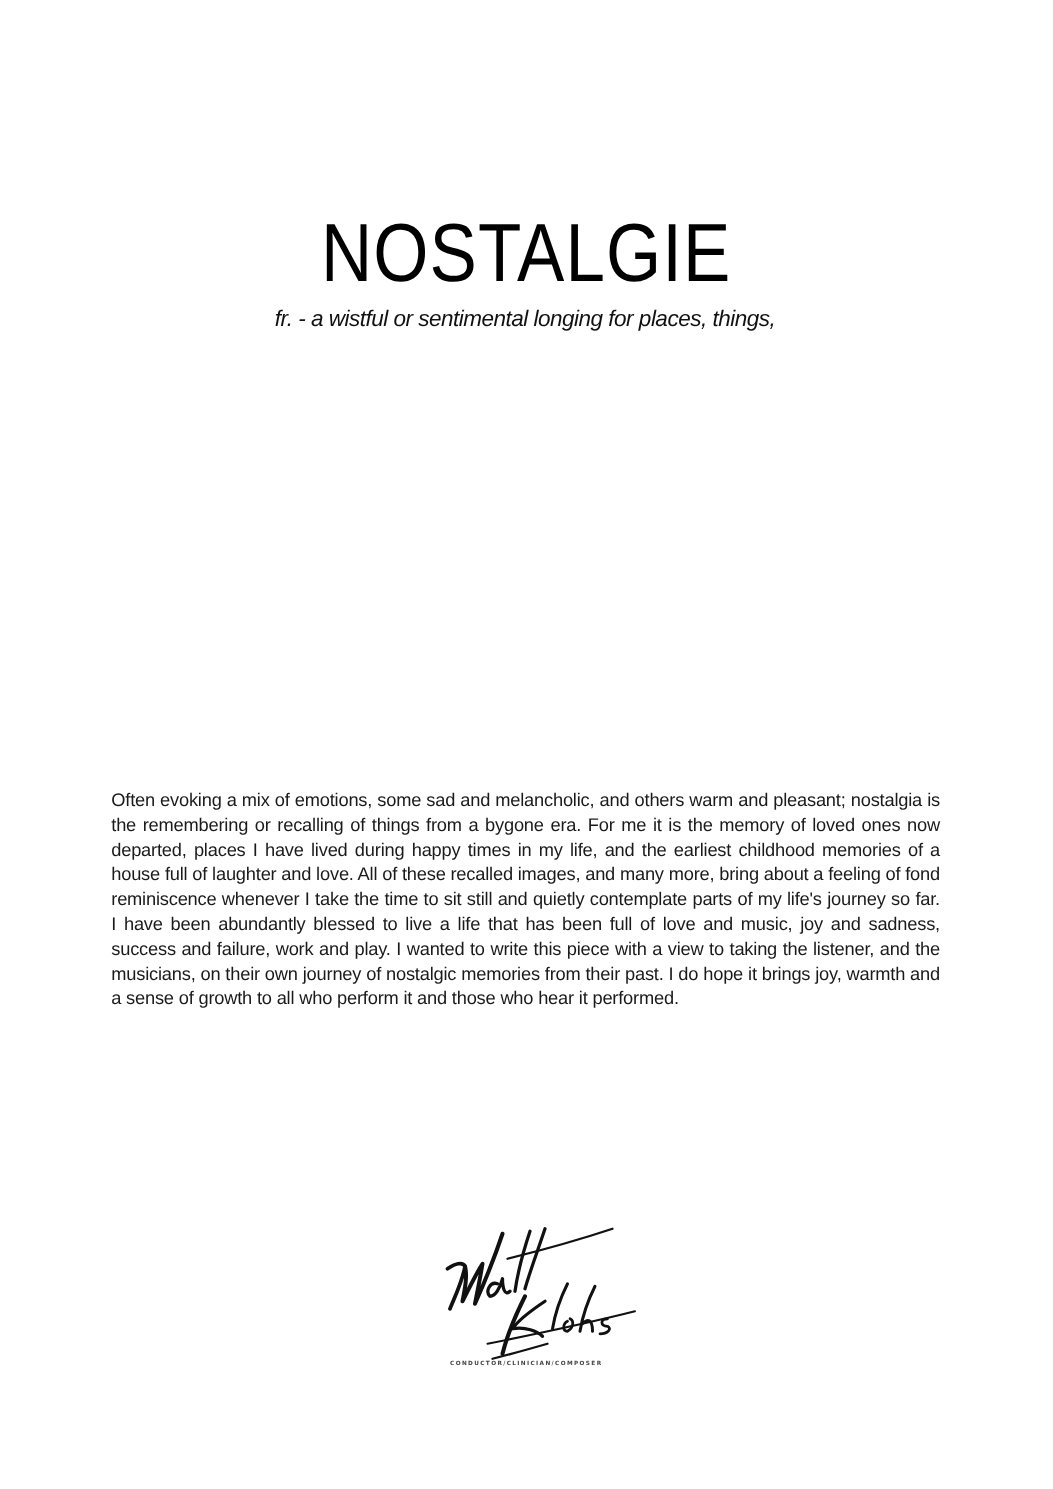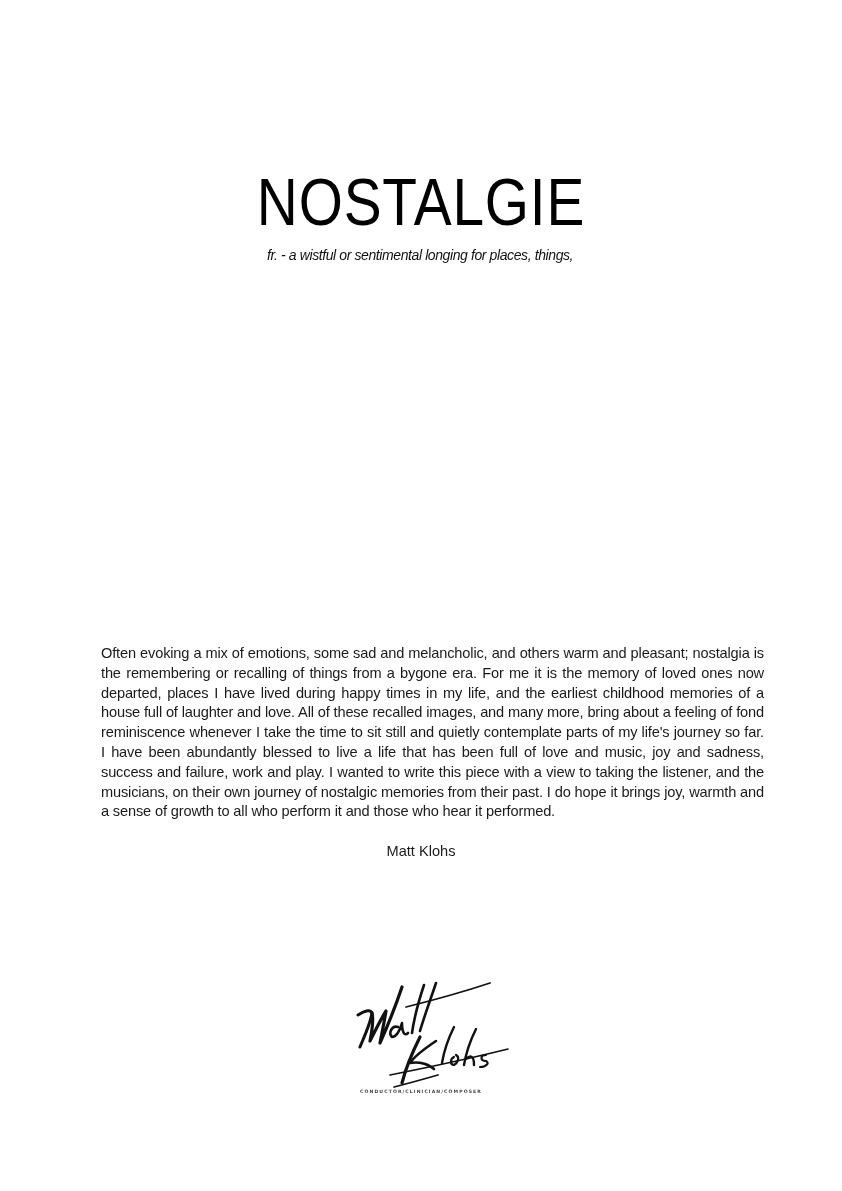--- a/index.html
+++ b/index.html
@@ -31,39 +31,39 @@
       color: #000;
     }
     .subtitle {
       position: absolute;
       top: 243px;
       left: 150px;
       width: 540px;
       text-align: center;
       font-family: "Liberation Sans", sans-serif;
       font-style: italic;
-      font-size: 14px;
+      font-size: 18px;
       line-height: 24px;
       letter-spacing: -0.4px;
       color: #111;
       margin: 0;
     }
     .subtitle span { display: block; }
     .body-text {
       position: absolute;
       top: 632px;
       left: 89px;
       width: 663px;
       font-family: "Liberation Sans", sans-serif;
       font-size: 14.6px;
       line-height: 19.8px;
       text-align: justify;
       text-align-last: left;
       color: #1a1a1a;
-      margin: 12px;
+      margin: 0;
       letter-spacing: -0.15px;
     }
     .signoff {
       position: absolute;
       top: 841px;
       left: 0;
       width: 842px;
       text-align: center;
       font-family: "Liberation Sans", sans-serif;
       font-size: 14.6px;
@@ -97,21 +97,20 @@
 
 <h1 class="title">NOSTALGIE</h1>
 
 <p class="subtitle">
   <span>fr. - a wistful or sentimental longing for places,  things,</span>
 </p>
 
 <p class="body-text">Often evoking a mix of emotions, some sad and melancholic, and others warm and pleasant; nostalgia is the remembering or recalling of things from a bygone era. For me it is the memory of loved ones now departed, places I have lived during happy times in my life, and the earliest childhood memories of a house full of laughter and love. All of these recalled images, and many more, bring about a feeling of fond reminiscence whenever I take the time to sit still and quietly contemplate parts of my life's journey so far. I have been abundantly blessed to live a life that has been full of love and music, joy and sadness, success and failure, work and play. I wanted to write this piece with a view to taking the listener, and the musicians, on their own journey of nostalgic memories from their past. I do hope it brings joy, warmth and a sense of growth to all who perform it and those who hear it performed.</p>
 
 <div class="signoff">
-  <div>Matt Klohs</div>
 </div>
 
 <div class="logo">
   <svg width="170" height="115" viewBox="0 0 170 115" xmlns="http://www.w3.org/2000/svg">
     <g fill="none" stroke="#111" stroke-linecap="round" stroke-linejoin="round">
 
       <path d="M8 40 C 14 36, 20 34, 22 38 C 20 50, 14 62, 10 72" stroke-width="3"></path>
       <path d="M22 38 C 24 46, 22 56, 20 66 C 26 54, 32 42, 36 36 C 34 48, 32 58, 30 68 C 38 50, 46 30, 52 12" stroke-width="3.2"></path>
 
       <path d="M48 52 C 42 50, 38 58, 42 62 C 46 62, 50 56, 52 48 C 52 56, 54 62, 58 58" stroke-width="2.6"></path>

